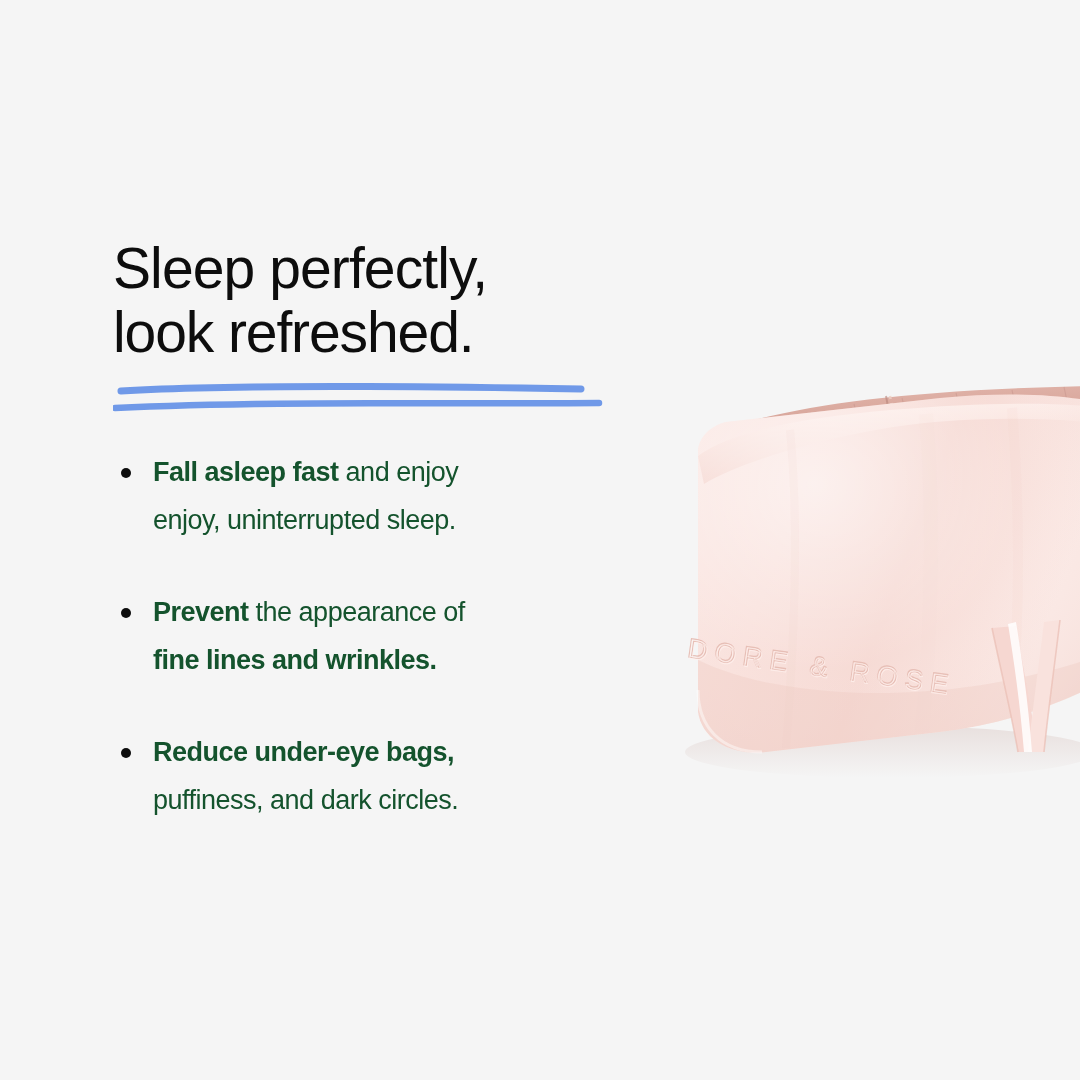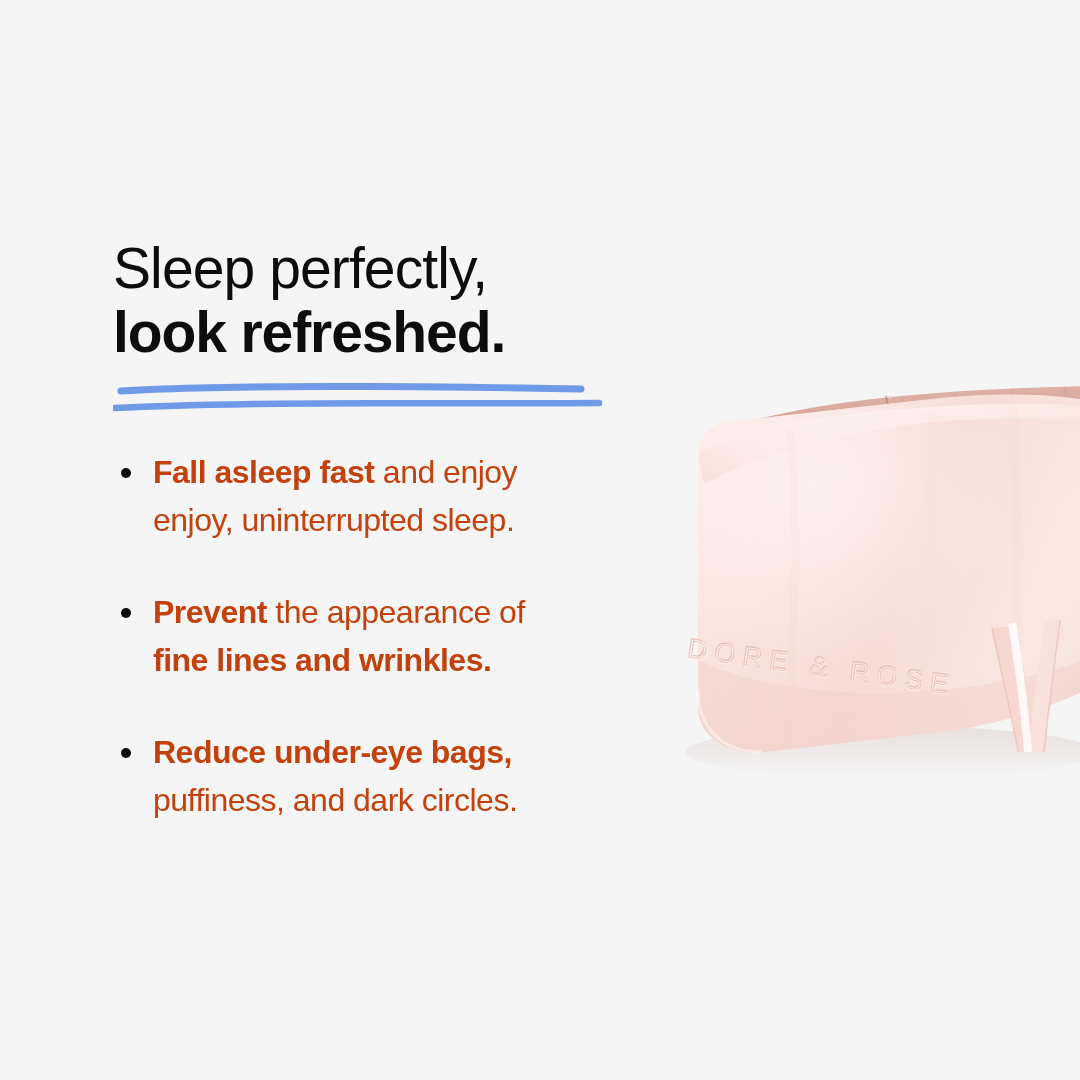--- a/index.html
+++ b/index.html
@@ -38,21 +38,21 @@
   .headline { color:#0d0d0d; }
   .headline-l1 {
     font-size:57px;
     font-weight:400;
     line-height:64px;
     letter-spacing:-0.9px;
     white-space:nowrap;
   }
   .headline-l2 {
     font-size:57px;
-    font-weight:700;
+    font-weight:400;
     line-height:64px;
     letter-spacing:-1.1px;
     white-space:nowrap;
   }
 
   
   .underline-wrap {
     position:relative;
     margin-top:14px;
     width:500px; height:42px;
@@ -60,22 +60,22 @@
 
   
   .bullets {
     margin-top:28px;
     list-style:none;
   }
   .bullet-item {
     position:relative;
     padding-left:40px;
     margin-bottom:44px;
-    color:#c2410c;
-    font-size:32px;
+    color:#14532d;
+    font-size:27px;
     line-height:48px;
     letter-spacing:-0.5px;
     font-weight:400;
   }
   .bullet-item:last-child { margin-bottom:0; }
   .bullet-dot {
     position:absolute;
     left:8px; top:20px;
     width:10px; height:10px;
     border-radius:50%;

